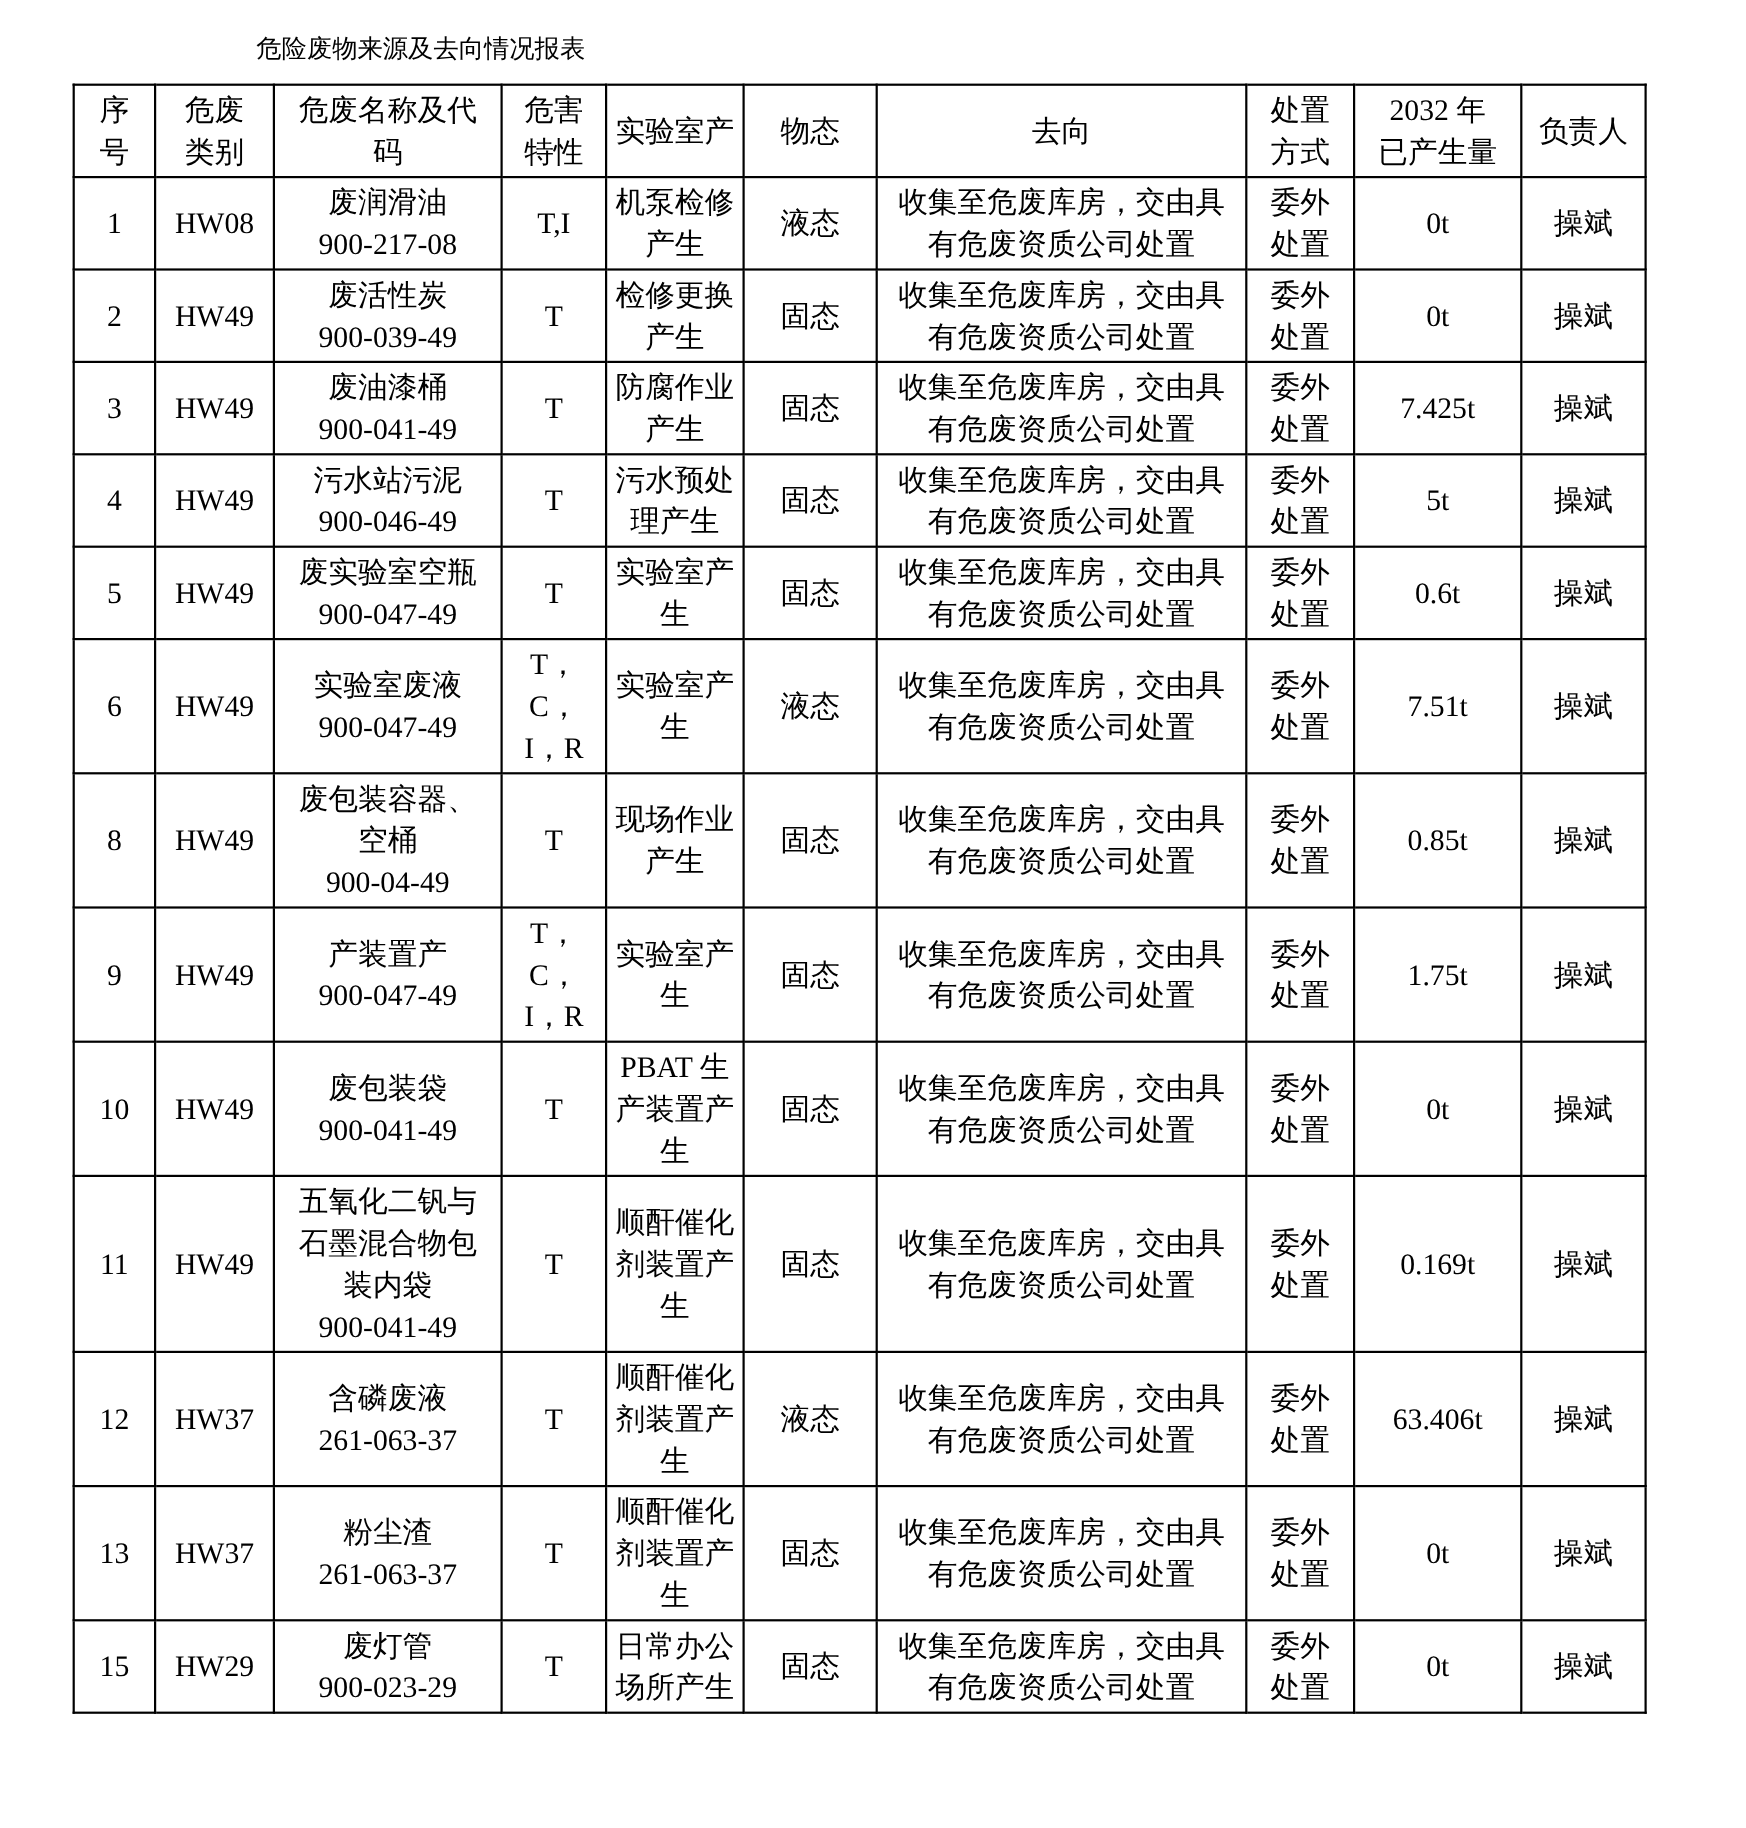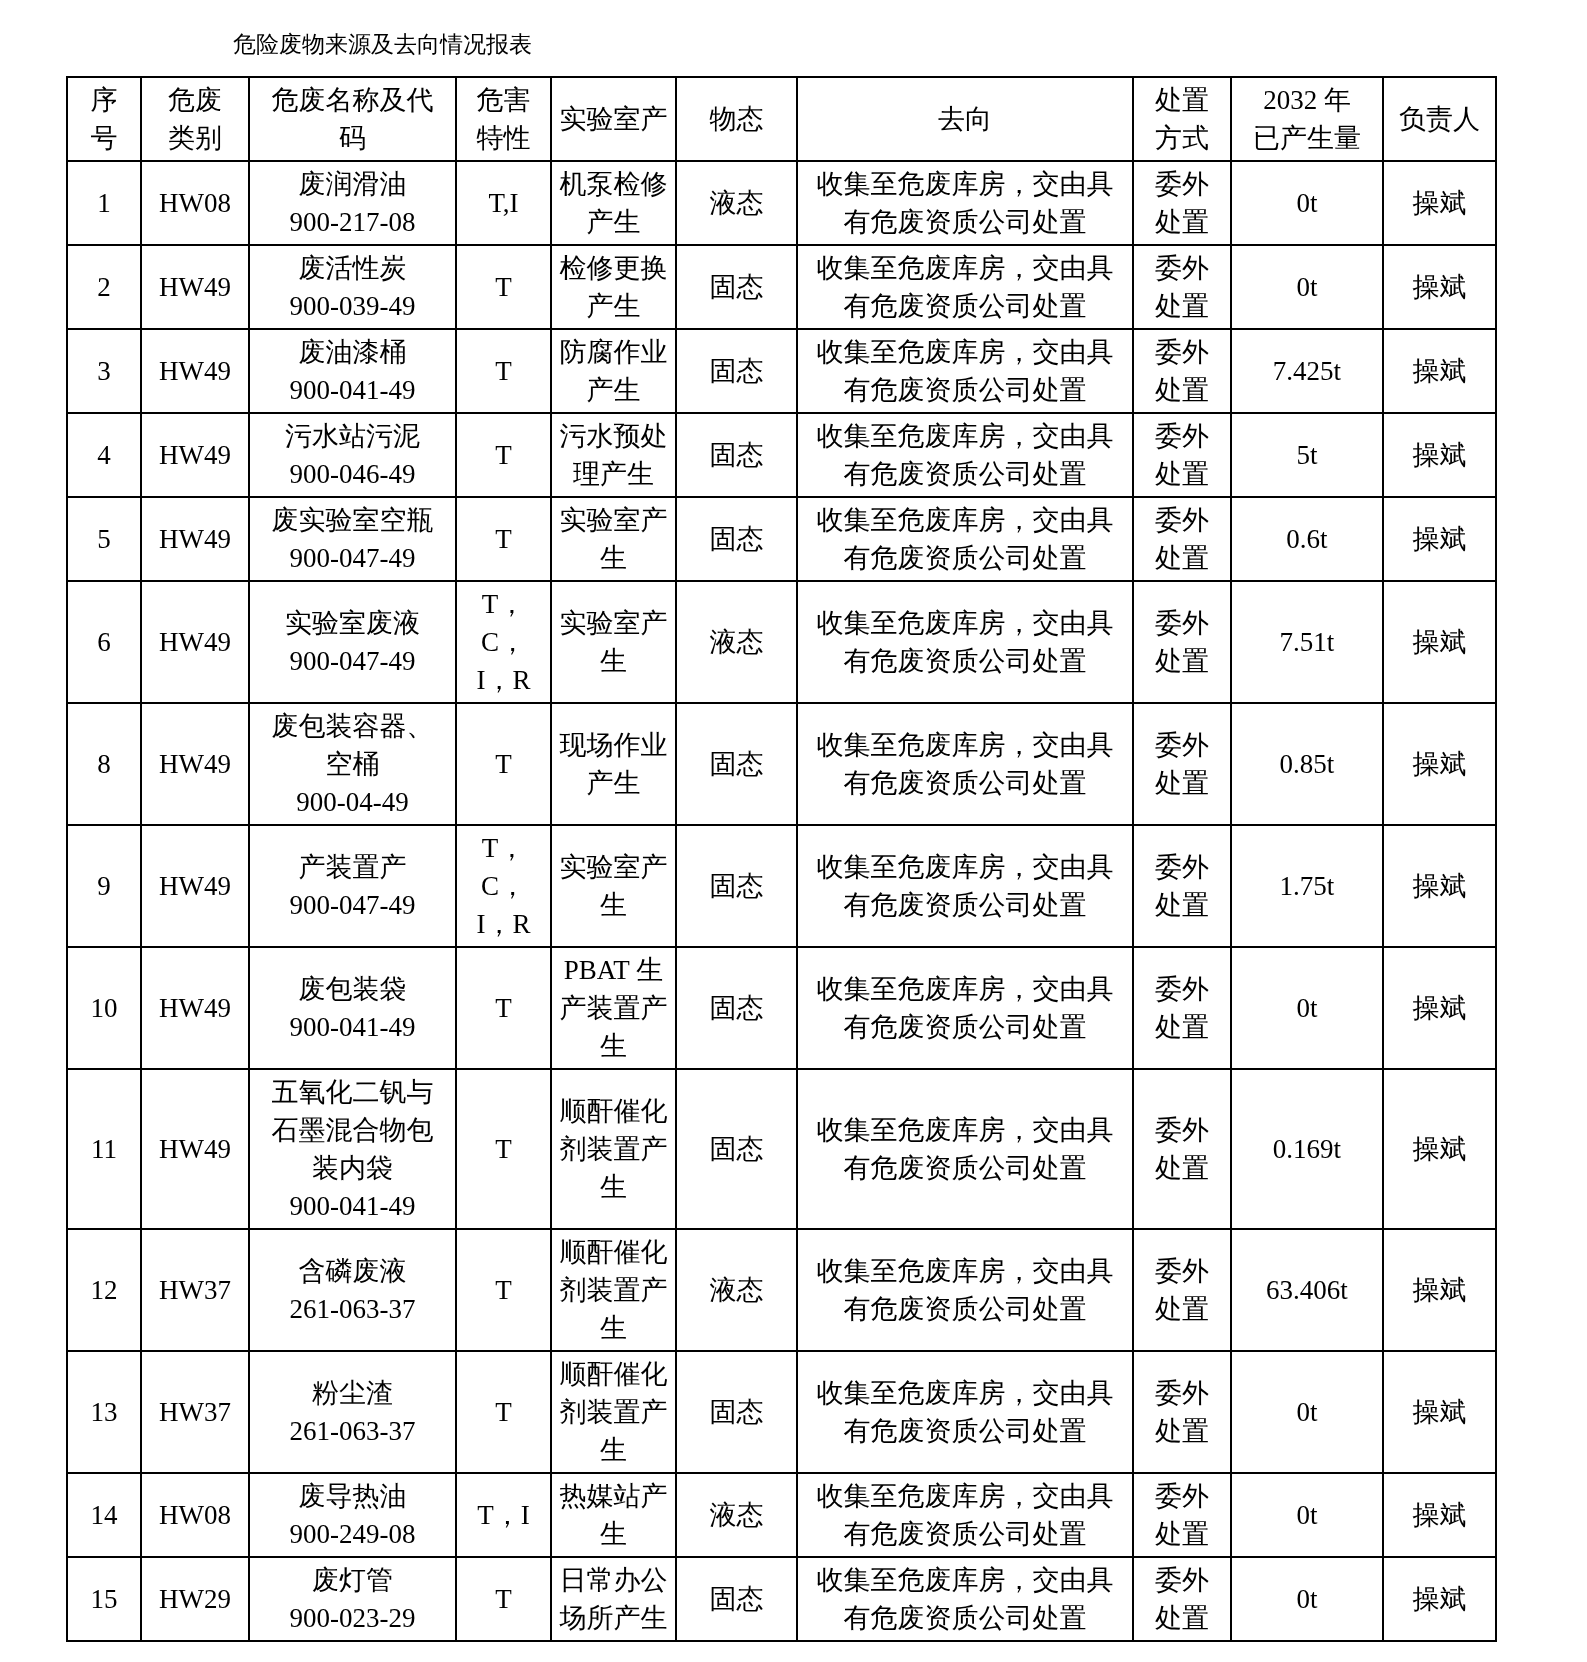--- a/index.html
+++ b/index.html
@@ -273,35 +273,20 @@
 生</td>
           <td>固态</td>
           <td>收集至危废库房，交由具
 有危废资质公司处置</td>
           <td>委外
 处置</td>
           <td>0t</td>
           <td>操斌</td>
         </tr>
         <tr>
-          <td>14</td>
-          <td>HW08</td>
-          <td><div>废导热油</div><div>900-249-08</div></td>
-          <td>T，I</td>
-          <td>热媒站产
-生</td>
-          <td>液态</td>
-          <td>收集至危废库房，交由具
-有危废资质公司处置</td>
-          <td>委外
-处置</td>
-          <td>0t</td>
-          <td>操斌</td>
-        </tr>
-        <tr>
           <td>15</td>
           <td>HW29</td>
           <td><div>废灯管</div><div>900-023-29</div></td>
           <td>T</td>
           <td>日常办公
 场所产生</td>
           <td>固态</td>
           <td>收集至危废库房，交由具
 有危废资质公司处置</td>
           <td>委外

